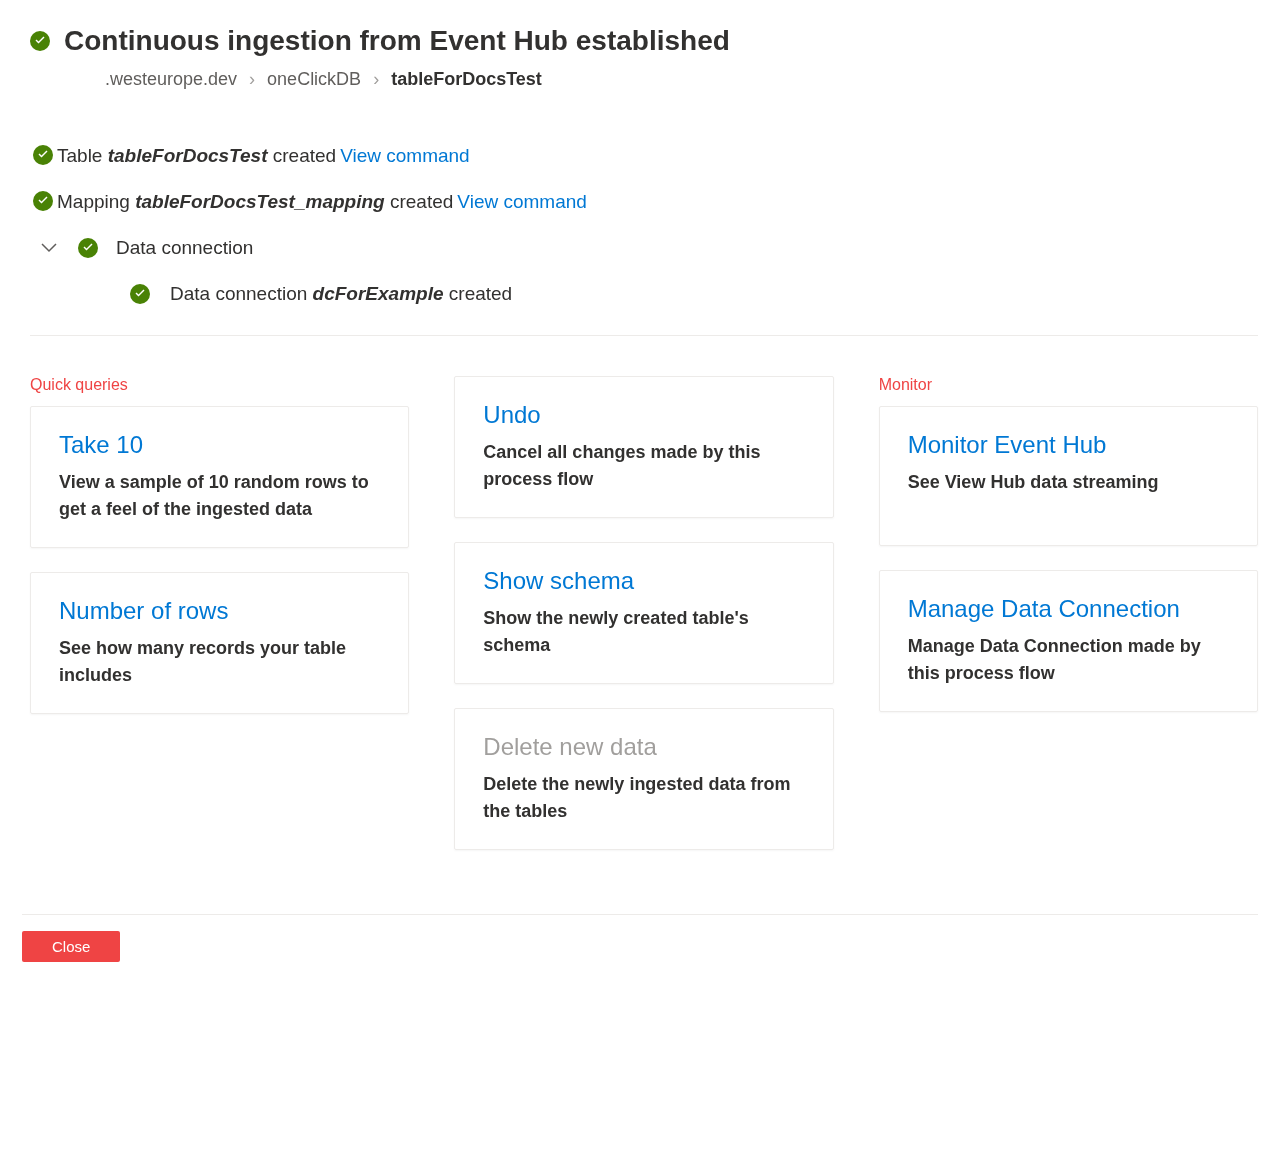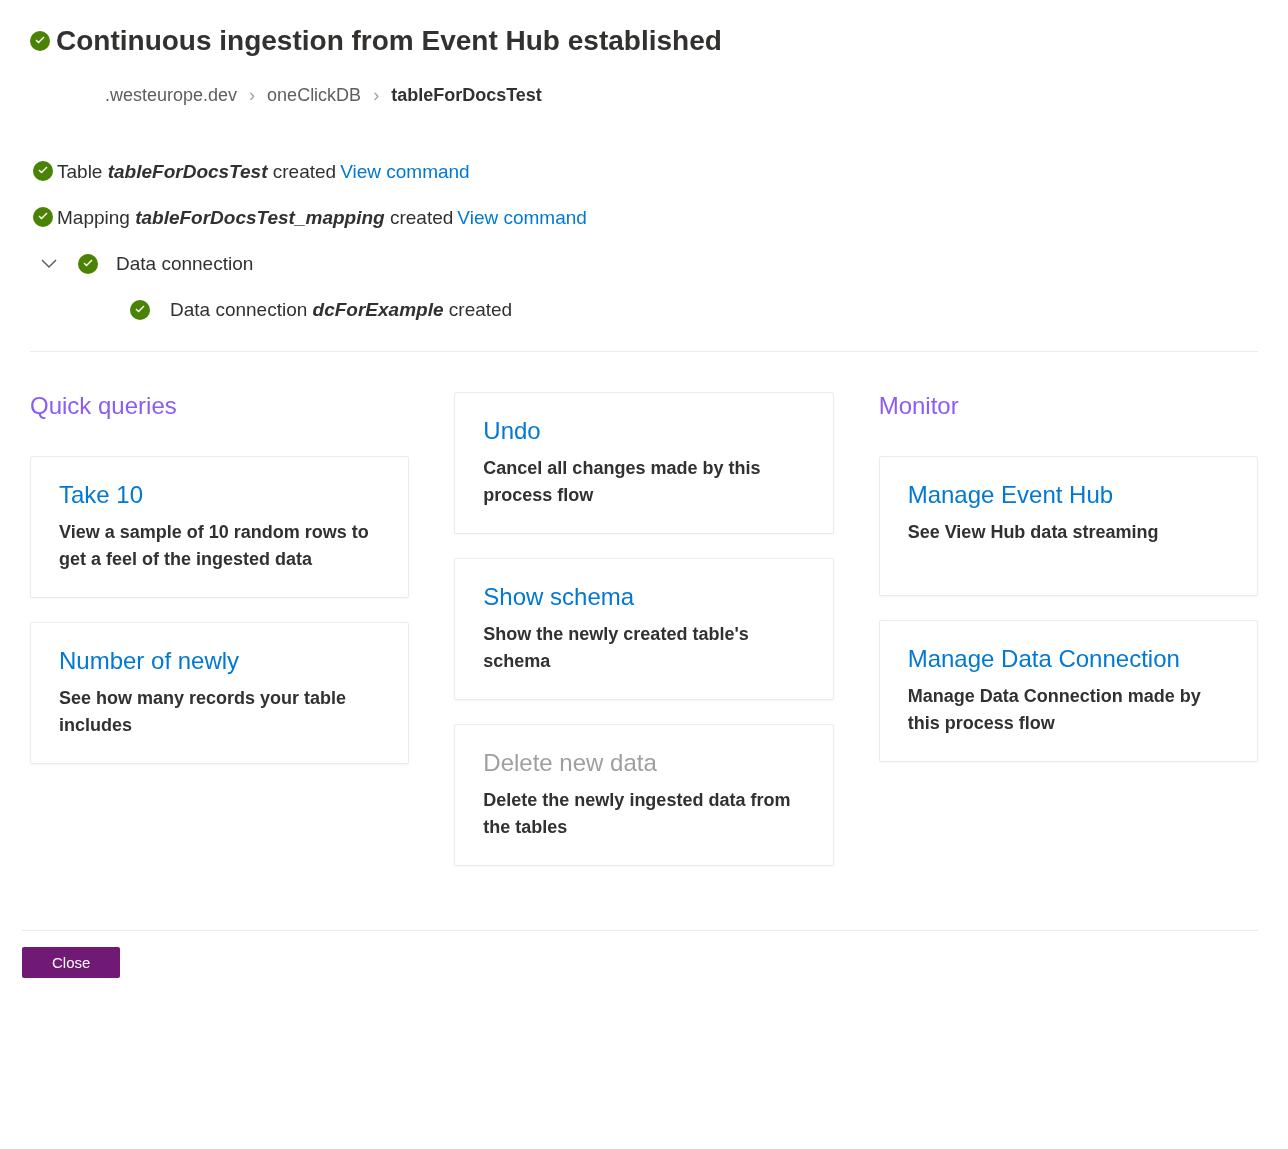--- a/index.html
+++ b/index.html
@@ -10,22 +10,22 @@
     body {
       font-family: "Segoe UI", -apple-system, BlinkMacSystemFont, sans-serif;
       background: #ffffff;
       color: #323130;
       width: 1288px;
       padding: 25px 30px 0 30px;
     }
     .header-row {
       display: flex;
       align-items: center;
-      gap: 6px;
-      margin-bottom: 28px;
+      gap: 14px;
+      margin-bottom: 12px;
     }
     .page-title {
       font-size: 28px;
       font-weight: 600;
       color: #323130;
     }
     .check-icon {
       width: 20px;
       height: 20px;
       border-radius: 50%;
@@ -110,24 +110,24 @@
     }
     .columns {
       display: flex;
       gap: 45px;
     }
     .col {
       flex: 1;
       min-width: 0;
     }
     .col-title {
-      font-size: 24px;
+      font-size: 16px;
       font-weight: 400;
-      color: #8b5cf6;
-      margin-bottom: 36px;
+      color: #ef4444;
+      margin-bottom: 12px;
     }
     .card {
       border: 1px solid #edebe9;
       border-radius: 2px;
       padding: 24px 28px;
       margin-bottom: 24px;
       min-height: 140px;
       box-shadow: 0 1px 2px rgba(0,0,0,0.04);
     }
     .card-title {
@@ -146,21 +146,21 @@
       line-height: 1.5;
       font-weight: bold;
     }
     .footer {
       border-top: 1px solid #edebe9;
       padding: 16px 0 20px 0;
       margin-top: 40px;
       margin-left: -8px;
     }
     .close-btn {
-      background: #701a75;
+      background: #ef4444;
       color: #ffffff;
       border: none;
       padding: 7px 30px;
       font-size: 15px;
       cursor: pointer;
       border-radius: 2px;
     }
   </style>
 </head>
 <body>
@@ -235,21 +235,21 @@
 
 <div class="columns">
 
   <div class="col">
     <div class="col-title">Quick queries</div>
     <div class="card">
       <div class="card-title">Take 10</div>
       <div class="card-desc">View a sample of 10 random rows to get a feel of the ingested data</div>
     </div>
     <div class="card">
-      <div class="card-title">Number of newly</div>
+      <div class="card-title">Number of rows</div>
       <div class="card-desc">See how many records your table includes</div>
     </div>
   </div>
 
   <div class="col">
     <div class="card">
       <div class="card-title">Undo</div>
       <div class="card-desc">Cancel all changes made by this process flow</div>
     </div>
     <div class="card">
@@ -258,21 +258,21 @@
     </div>
     <div class="card">
       <div class="card-title disabled">Delete new data</div>
       <div class="card-desc">Delete the newly ingested data from the tables</div>
     </div>
   </div>
 
   <div class="col">
     <div class="col-title">Monitor</div>
     <div class="card">
-      <div class="card-title">Manage Event Hub</div>
+      <div class="card-title">Monitor Event Hub</div>
       <div class="card-desc">See View Hub data streaming</div>
     </div>
     <div class="card">
       <div class="card-title">Manage Data Connection</div>
       <div class="card-desc">Manage Data Connection made by this process flow</div>
     </div>
   </div>
 
 </div>
 

